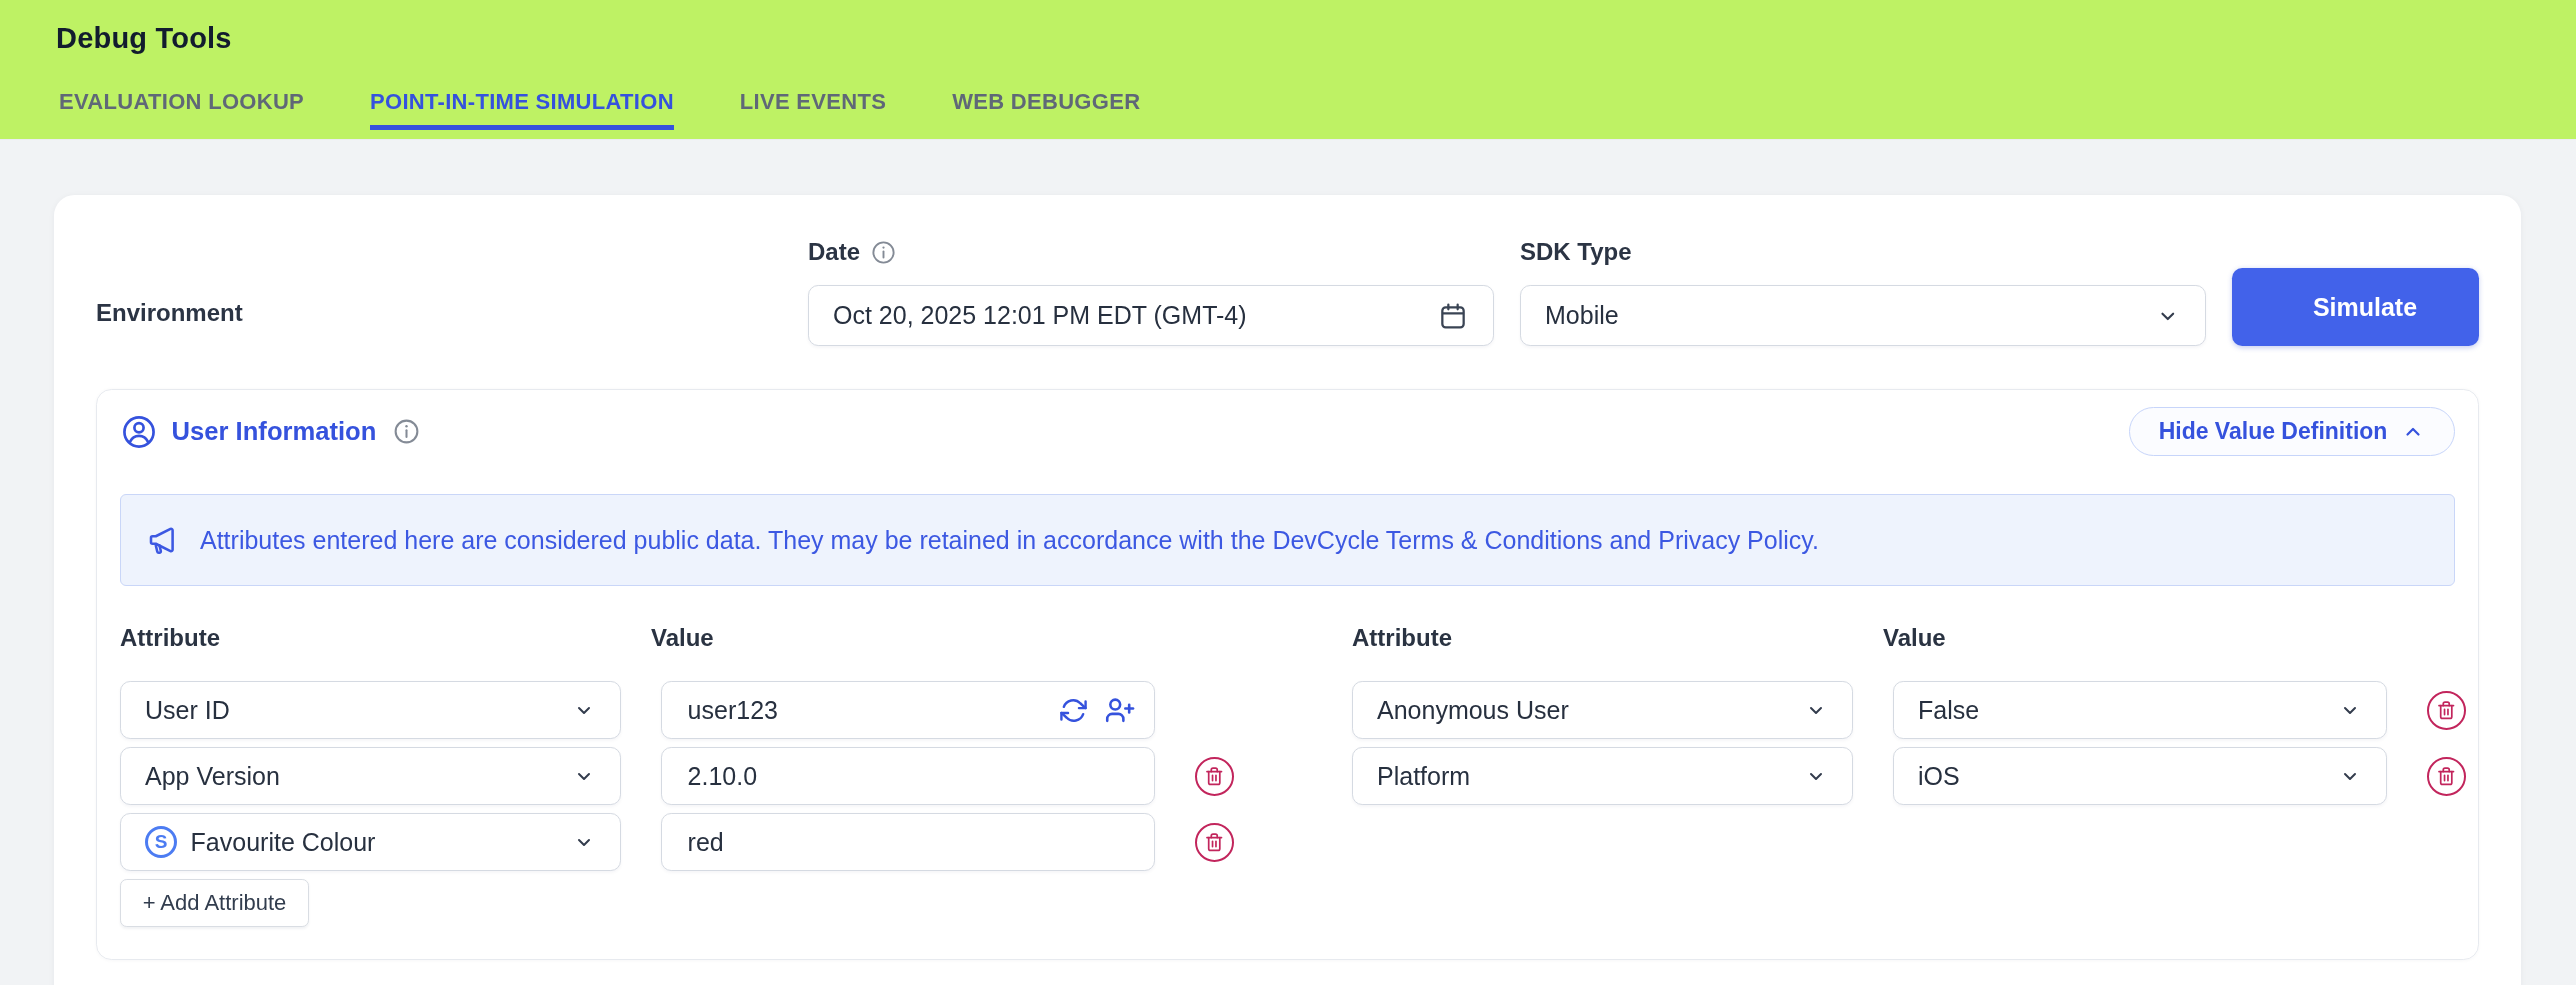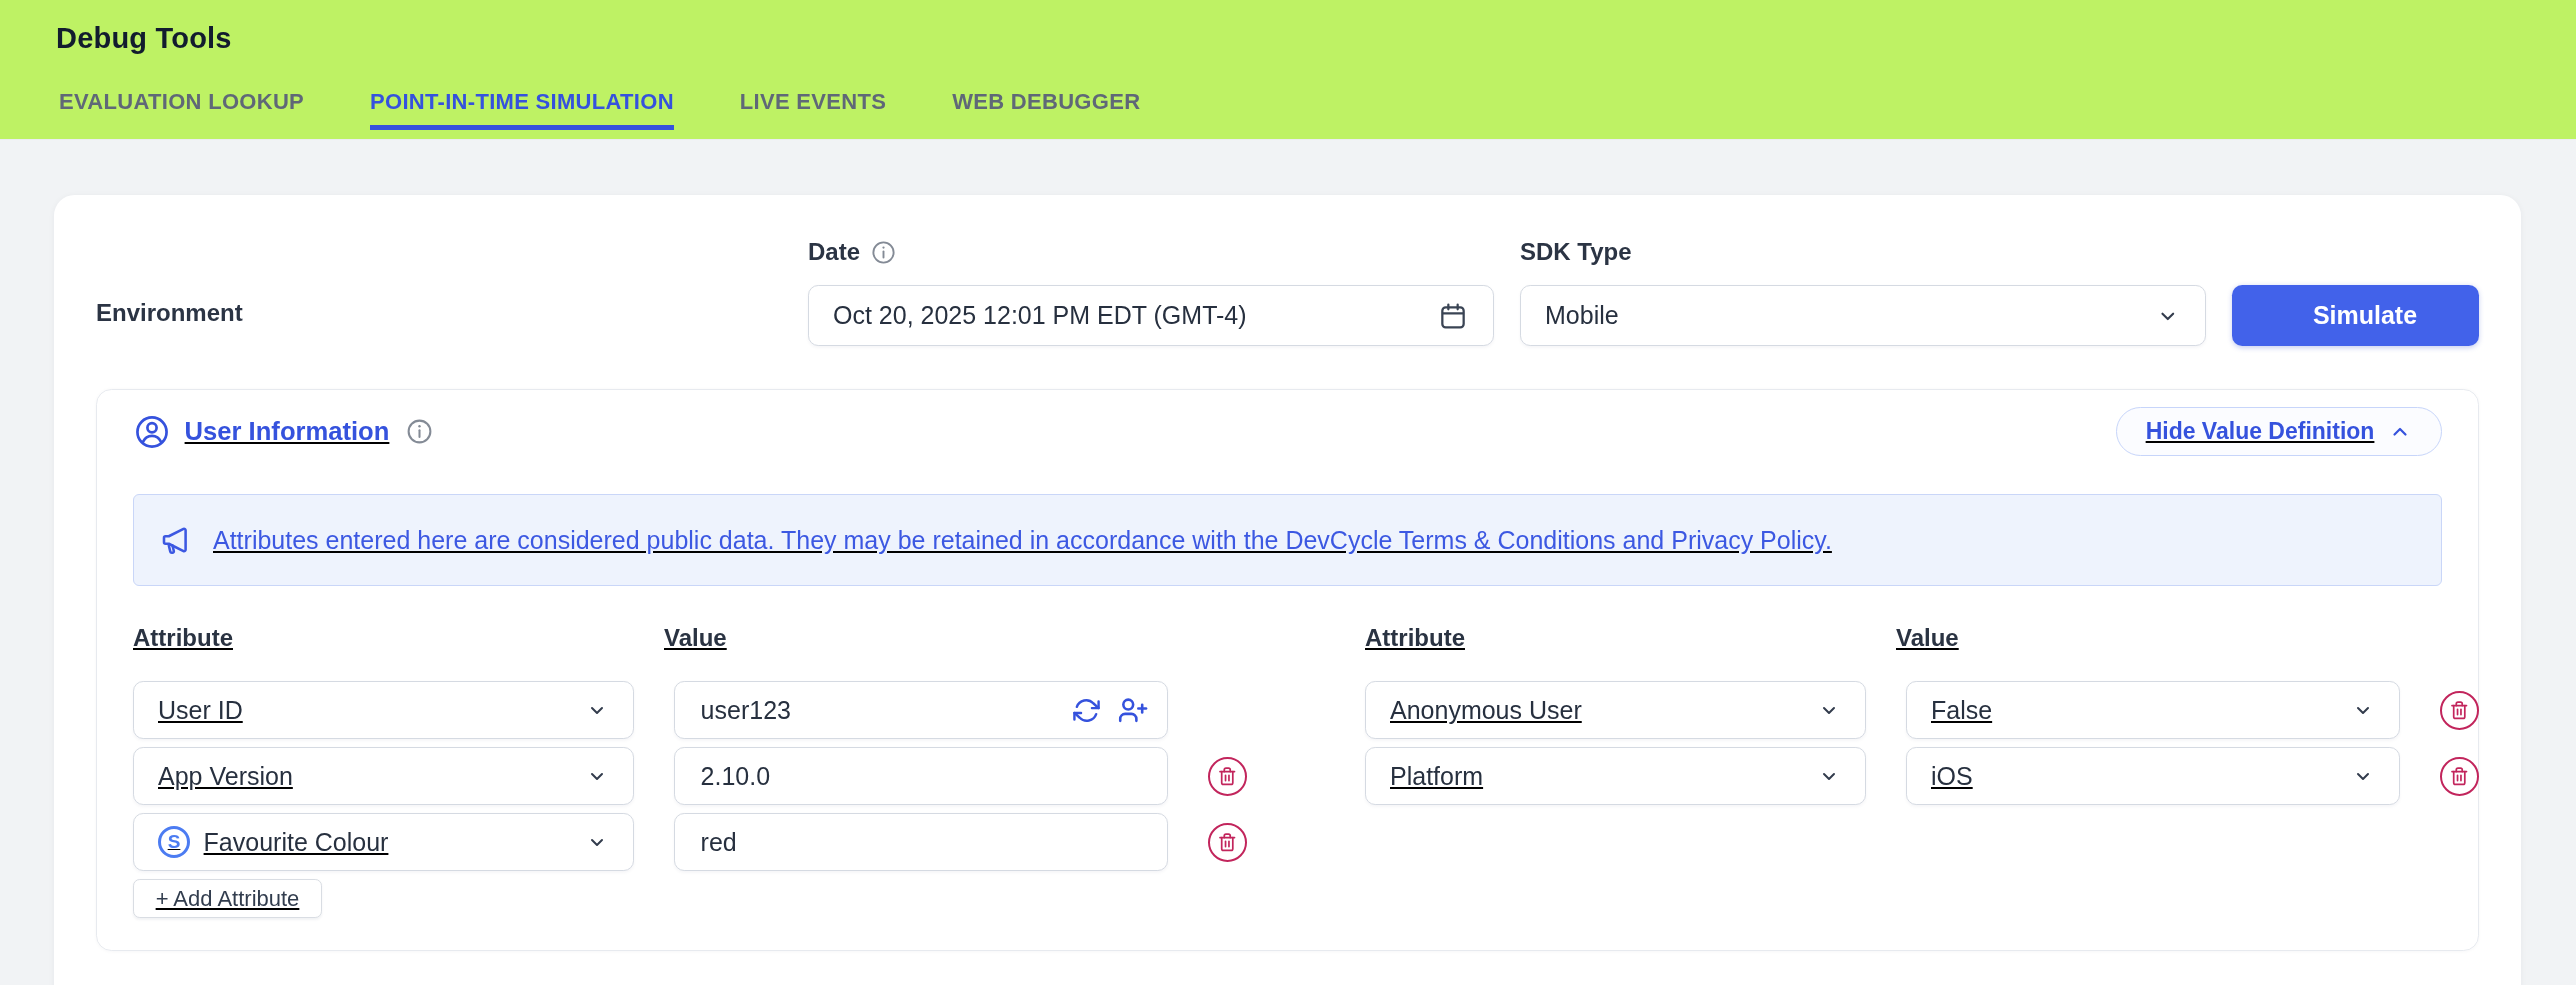--- a/index.html
+++ b/index.html
@@ -36,26 +36,26 @@
   .content{padding:55px 55px 0 54px;}
   .card{background:#ffffff;border-radius:20.5px;box-shadow:0 1.7px 6.8px rgba(25,35,65,.05);
     padding:43px 42px 51px;min-height:835px;}
 
   .controls-row{display:grid;grid-template-columns:1fr 1fr 1fr 247px;column-gap:26.4px;align-items:end;}
   .field-label{font-size:24px;font-weight:600;color:var(--label);margin-bottom:19px;display:flex;align-items:center;gap:10.2px;}
   .control{height:61px;border:1.7px solid var(--input-border);border-radius:10.2px;background:#fff;
     display:flex;align-items:center;justify-content:space-between;padding:0 24px;
     font-size:25px;color:var(--value-text);box-shadow:0 1.7px 3.4px rgba(25,35,65,.04);cursor:pointer;}
   .control .ctl-text{white-space:nowrap;}
-  .btn-simulate{height:61px;border-radius:10.2px;background:var(--button);border:none;color:#fff;
+  .btn-simulate{height:78px;border-radius:10.2px;background:var(--button);border:none;color:#fff;
     font-size:25px;font-weight:600;font-family:inherit;cursor:pointer;box-shadow:0 1.7px 5.1px rgba(40,70,200,.25);padding-left:19px;}
 
   
   .user-section{margin-top:43px;border:1.7px solid var(--inner-border);border-radius:15.3px;
-    padding:17px 36px 32px;box-shadow:0 0.9px 3.4px rgba(25,35,65,.03);text-decoration:underline;}
+    padding:17px 23px 32px;box-shadow:0 0.9px 3.4px rgba(25,35,65,.03);}
   .section-header{display:flex;align-items:center;justify-content:space-between;height:49px;}
   .section-title{display:flex;align-items:center;gap:13.6px;font-size:25.6px;font-weight:600;color:var(--accent);}
   .pill-btn{display:flex;align-items:center;gap:13.6px;height:49px;padding:0 29px;border-radius:25px;
     border:1.7px solid #c7d5fa;background:#fbfcff;color:var(--accent);font-size:23px;font-weight:600;
     font-family:inherit;cursor:pointer;}
 
   .banner{margin-top:38px;height:92px;border:1.7px solid var(--banner-border);border-radius:6px;
     background:var(--banner-bg);display:flex;align-items:center;gap:19px;padding:0 24px;}
   .banner-text{font-size:25px;color:#3c58e2;}
 
@@ -69,21 +69,21 @@
   .value-input{width:100%;height:58px;border:1.7px solid var(--input-border);border-radius:10.2px;
     padding:0 25.6px;font-size:25px;color:var(--value-text);font-family:inherit;outline:none;
     box-shadow:0 1.7px 3.4px rgba(25,35,65,.04);}
   .input-icons{position:absolute;right:20.5px;top:0;height:100%;display:flex;align-items:center;gap:15.3px;color:var(--accent);}
   .icon-btn{cursor:pointer;display:flex;align-items:center;}
   .trash-btn{width:39px;height:39px;border-radius:50%;border:2.6px solid var(--trash);background:#fff;
     color:var(--trash);display:flex;align-items:center;justify-content:center;cursor:pointer;}
   .s-badge{width:32px;height:32px;border-radius:50%;border:3.4px solid var(--badge);color:var(--badge);
     font-size:19px;font-weight:700;display:flex;align-items:center;justify-content:center;margin-right:13.6px;}
   .attr-name{display:flex;align-items:center;}
-  .add-attr-btn{margin-top:0;width:189px;height:39px;border:1.7px solid #d9dde3;border-radius:6.8px;background:#fff;
+  .add-attr-btn{margin-top:0;width:189px;height:48px;border:1.7px solid #d9dde3;border-radius:6.8px;background:#fff;
     font-size:22px;color:#323d4e;font-weight:500;font-family:inherit;cursor:pointer;box-shadow:0 1.7px 2.6px rgba(25,35,65,.06);}
 </style>
 </head>
 <body>
 
 <div class="header">
   <div class="page-title">Debug Tools</div>
   <div class="tabs">
     <div class="tab">EVALUATION LOOKUP</div>
     <div class="tab active">POINT-IN-TIME SIMULATION</div>

